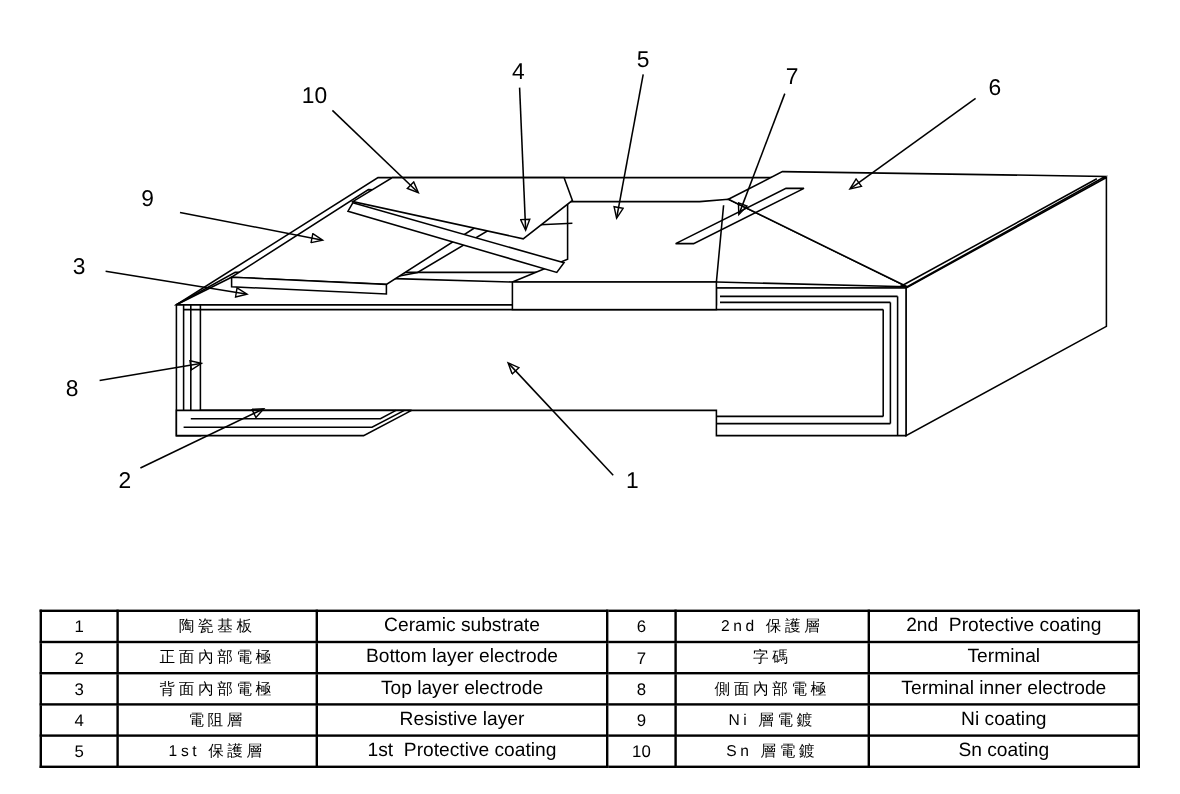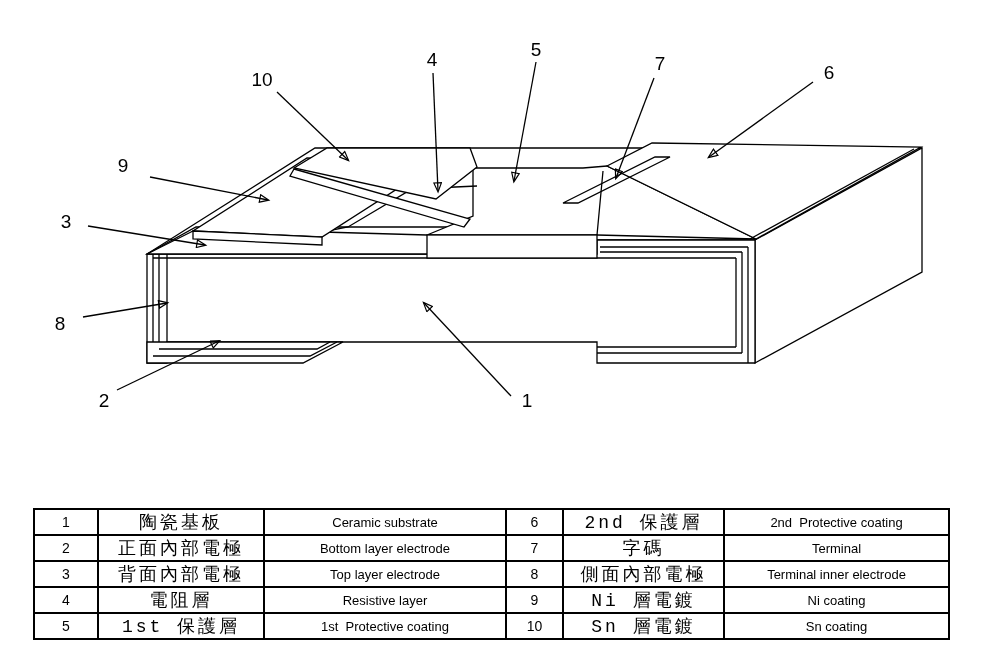--- a/index.html
+++ b/index.html
@@ -10,23 +10,23 @@
   }
   svg .face{fill:#ffffff;}
   svg text{fill:#000000;font-family:"Liberation Sans",sans-serif;font-size:19px;stroke:none;}
   #parts-table{
     position:absolute;left:33px;top:508px;
     border-collapse:collapse;table-layout:fixed;
   }
   #parts-table td{
     border:2px solid #000000;height:24px;padding:0 2px;
     text-align:center;vertical-align:middle;overflow:hidden;white-space:nowrap;
-    font-size:13px;color:#000;
+    font-size:16px;color:#000;
   }
-  #parts-table td.zh{font-family:Liberation Mono, monospace;letter-spacing:3px;font-size:18px;}
+  #parts-table td.zh{font-family:Liberation Sans, sans-serif;letter-spacing:3px;font-size:13px;}
   #parts-table td.num{font-size:14px;}
   #parts-table col.c-num1{width:64px;}  #parts-table col.c-zh1{width:166px;}
   #parts-table col.c-en1{width:242px;}  #parts-table col.c-num2{width:57px;}
   #parts-table col.c-zh2{width:161px;}  #parts-table col.c-en2{width:225px;}
 </style>
 </head>
 <body>
 
 <svg id="diagram" width="983" height="500" viewBox="0 0 983 500">
   <defs>

